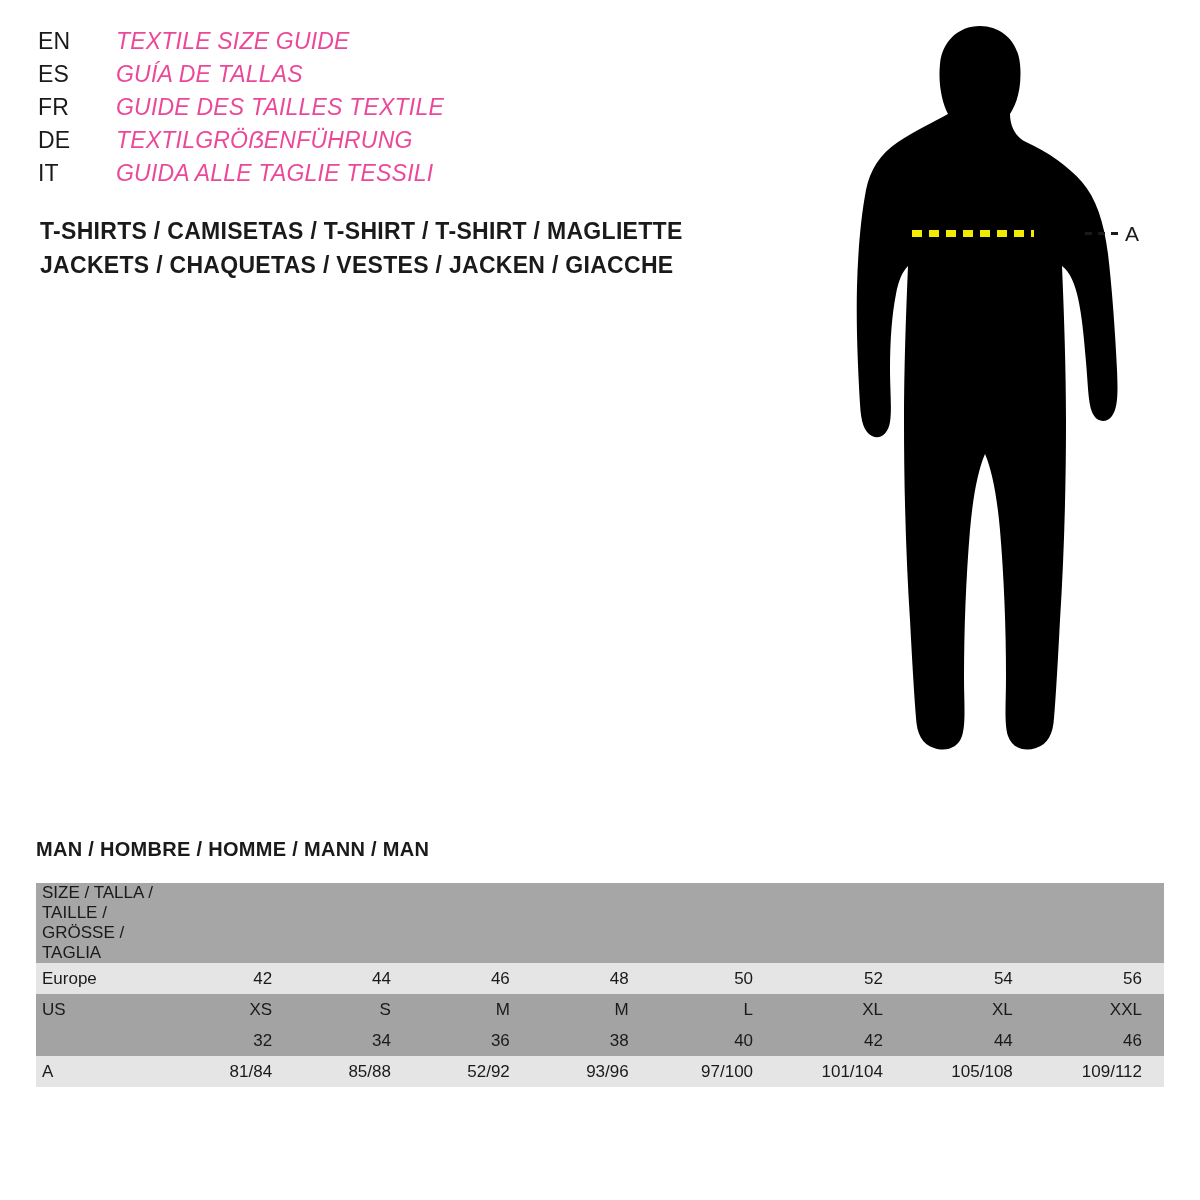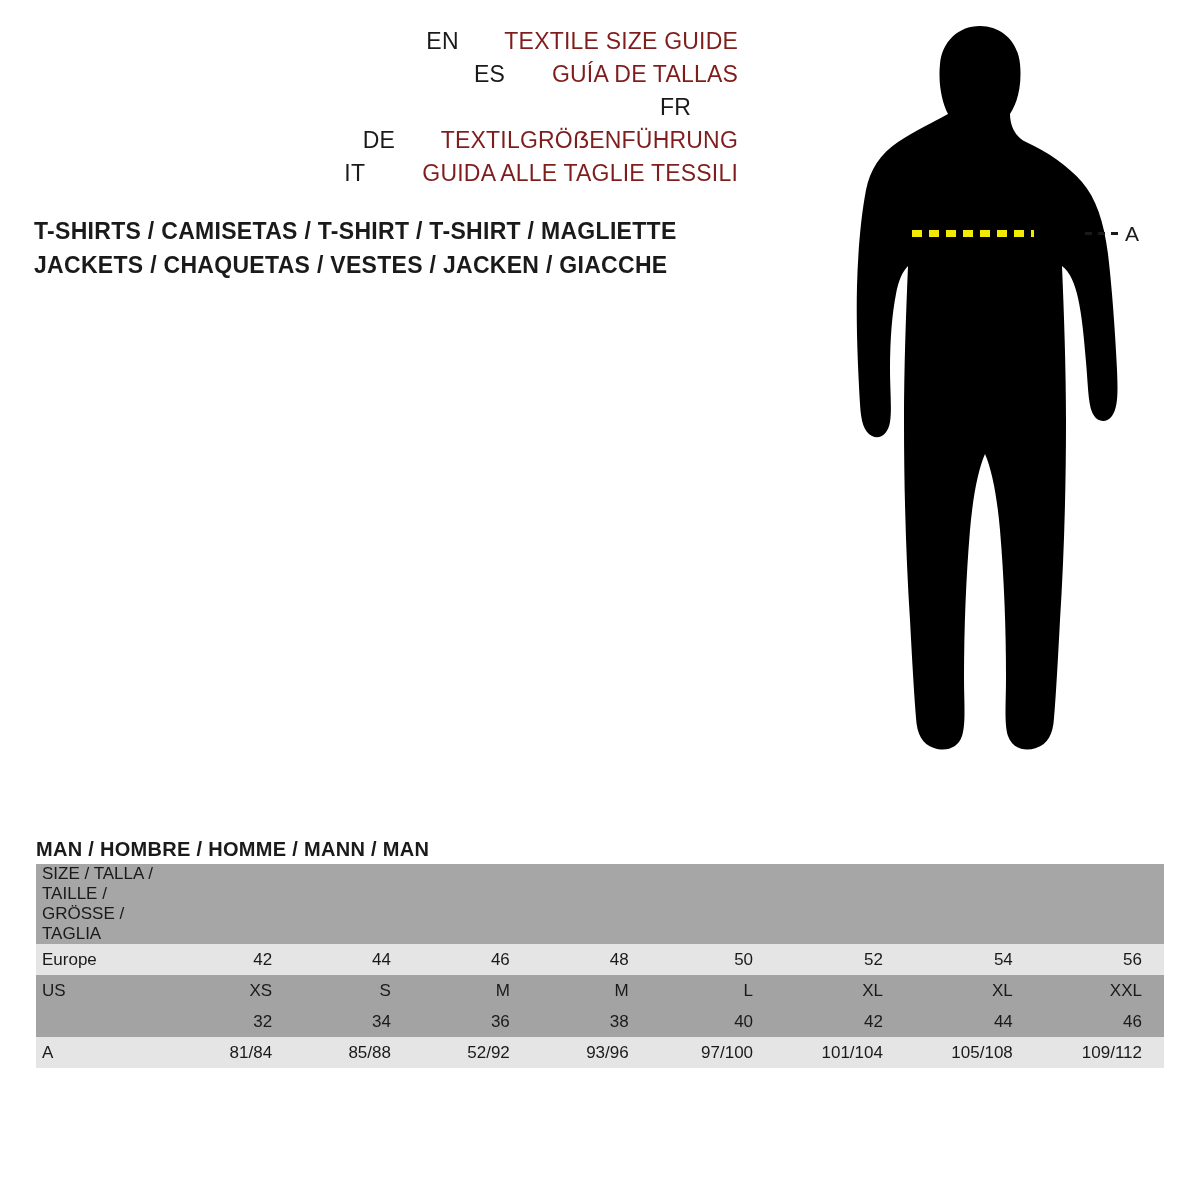--- a/index.html
+++ b/index.html
@@ -28,35 +28,35 @@
     left: 38px;
     top: 28px;
     width: 700px;
   }
   .lang-row {
     display: flex;
     align-items: baseline;
     height: 33px;
     font-size: 23px;
     letter-spacing: 0.2px;
-    justify-content: flex-end;
   }
   .lang-code {
     width: 78px;
     flex: 0 0 78px;
     color: #1a1a1a;
   }
   .lang-text {
-    color: #7f1d1d;
+    color: #ec4899;
+    font-style: italic;
   }
 
   
   .category-block {
     position: absolute;
-    left: 34px;
+    left: 40px;
     top: 218px;
     width: 720px;
   }
   .category-line {
     font-size: 23px;
     font-weight: bold;
     letter-spacing: 0.3px;
     height: 34px;
     white-space: nowrap;
   }
@@ -93,21 +93,21 @@
   .table-section {
     position: absolute;
     left: 36px;
     top: 838px;
     width: 1128px;
   }
   .section-title {
     font-size: 20px;
     font-weight: bold;
     letter-spacing: 0.3px;
-    margin-bottom: 3px;
+    margin-bottom: 22px;
   }
   table.size-table {
     border-collapse: collapse;
     width: 1128px;
     font-size: 17px;
   }
   table.size-table td {
     height: 31px;
     padding: 0 22px;
     vertical-align: middle;
@@ -152,20 +152,21 @@
     <div class="lang-row">
       <span class="lang-code">EN</span>
       <span class="lang-text">TEXTILE SIZE GUIDE</span>
     </div>
     <div class="lang-row">
       <span class="lang-code">ES</span>
       <span class="lang-text">GUÍA DE TALLAS</span>
     </div>
     <div class="lang-row">
       <span class="lang-code">FR</span>
+      <span class="lang-text">GUIDE DES TAILLES TEXTILE</span>
     </div>
     <div class="lang-row">
       <span class="lang-code">DE</span>
       <span class="lang-text">TEXTILGRÖẞENFÜHRUNG</span>
     </div>
     <div class="lang-row">
       <span class="lang-code">IT</span>
       <span class="lang-text">GUIDA ALLE TAGLIE TESSILI</span>
     </div>
   </div>

